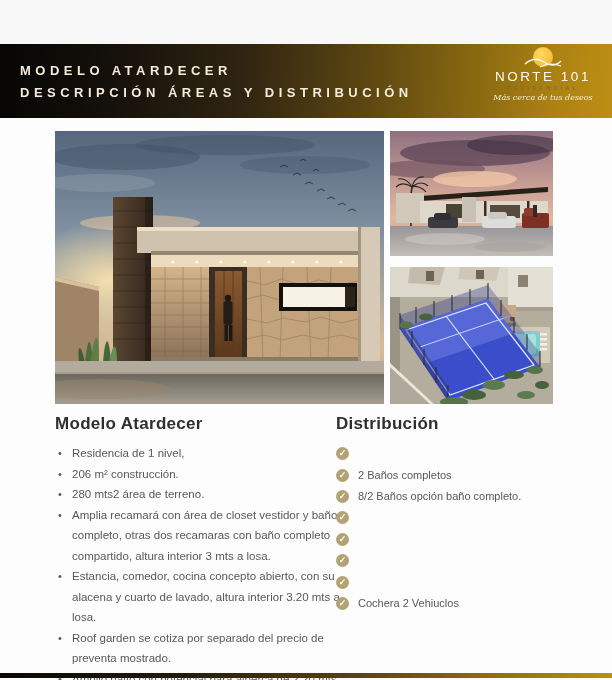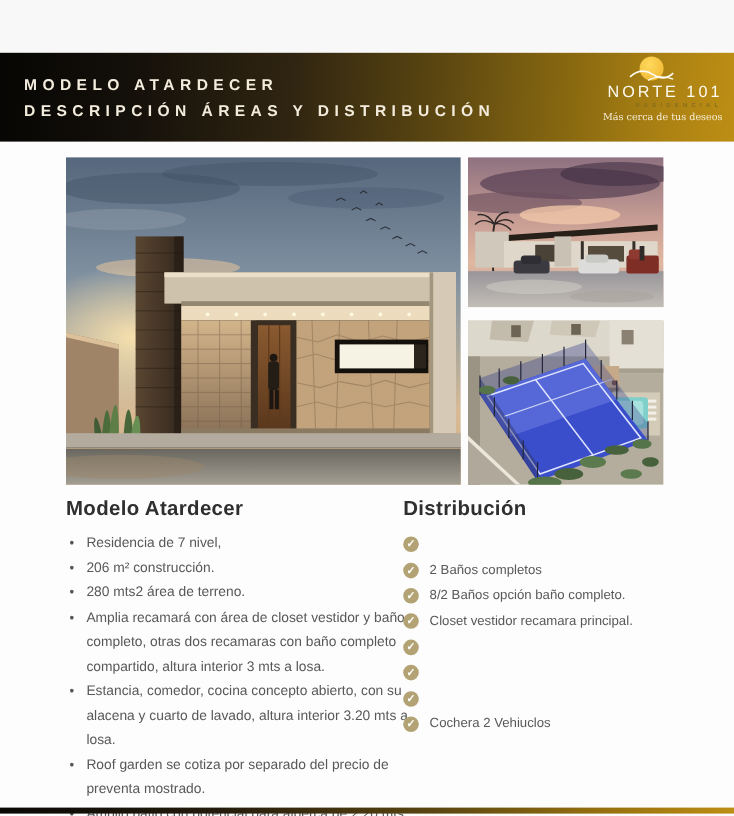--- a/index.html
+++ b/index.html
@@ -11,28 +11,28 @@
   
   .header {
     position:absolute; top:44px; left:0; width:612px; height:74px;
     background:linear-gradient(93deg,#070604 0%,#14100a 18%,#302511 40%,#5c4711 60%,#8a6a10 78%,#ab8113 90%,#bd8e14 100%);
   }
   .header-titles { position:absolute; left:20px; top:16px; }
   .header-title {
     color:#f3ecdc; font-size:13px; font-weight:600; letter-spacing:4.5px;
     line-height:22px; white-space:nowrap;
   }
-  .logo { position:absolute; right:10px; top:3px; width:118px; text-align:right; }
+  .logo { position:absolute; right:10px; top:3px; width:118px; text-align:center; }
   .logo-sun { position:relative; width:34px; height:22px; margin:0 auto; }
   .logo-sun .sun-disc { position:absolute; left:7px; top:0; width:20px; height:20px; border-radius:50%;
     background:radial-gradient(circle at 40% 35%, #ffd95e, #eeb32a); }
   .logo-sun .wave { position:absolute; left:-2px; top:10px; width:38px; height:12px; }
   .logo-name { color:#fdfbf3; font-size:13.5px; font-weight:400; letter-spacing:2.5px; line-height:15px; }
   .logo-sub { color:#8a6d1d; font-size:5px; font-weight:700; letter-spacing:3.5px; line-height:8px; }
-  .logo-tag { color:#f7eed6; font-size:8px; font-family:"DejaVu Serif", serif; line-height:12px; }
+  .logo-tag { color:#f7eed6; font-size:8px; font-family:"DejaVu Serif", serif; font-style:italic; line-height:12px; }
 
   
   .gallery { position:absolute; top:131px; left:55px; width:498px; height:273px; display:flex; gap:6px; }
   .gallery-main { width:329px; height:273px; flex:none; }
   .gallery-side { width:163px; flex:none; display:flex; flex-direction:column; gap:11px; }
   .gallery-side .img-top { width:163px; height:125px; }
   .gallery-side .img-bottom { width:163px; height:137px; }
   .gallery svg { display:block; width:100%; height:100%; }
 
   
@@ -340,21 +340,21 @@
             <ellipse cx="36" cy="50" rx="7" ry="3.5" fill="#46613c"></ellipse>
           </g>
         </svg>
       </div>
     </div>
   </div>
 
   <div class="content-left">
     <div class="section-heading">Modelo Atardecer</div>
     <ul class="bullet-list">
-      <li><span class="bullet-dot">•</span><span>Residencia de 7 nivel,</span></li>
+      <li><span class="bullet-dot">•</span><span>Residencia de 1 nivel,</span></li>
       <li><span class="bullet-dot">•</span><span>206 m² construcción.</span></li>
       <li><span class="bullet-dot">•</span><span>280 mts2 área de terreno.</span></li>
       <li><span class="bullet-dot">•</span><span>Amplia recamará con área de closet vestidor y baño completo, otras dos recamaras con baño completo compartido, altura interior 3 mts a losa.</span></li>
       <li><span class="bullet-dot">•</span><span>Estancia, comedor, cocina concepto abierto, con su alacena y cuarto de lavado, altura interior 3.20 mts a losa.</span></li>
       <li><span class="bullet-dot">•</span><span>Roof garden se cotiza por separado del precio de preventa mostrado.</span></li>
       <li><span class="bullet-dot">•</span><span>Amplio patio con potencial para alberca de 2.20 mts x 5 mts (complemento se cotiza por separado)</span></li>
     </ul>
   </div>
 
   <div class="content-right">
@@ -366,21 +366,20 @@
       <li>
           <span class="check-circle">✓</span>
           <span>2  Baños completos</span>
         </li>
       <li>
           <span class="check-circle">✓</span>
           <span>8/2 Baños opción baño completo.</span>
         </li>
       <li>
           <span class="check-circle">✓</span>
-          <span>Closet vestidor recamara principal.</span>
         </li>
       <li>
           <span class="check-circle">✓</span>
         </li>
       <li>
           <span class="check-circle">✓</span>
         </li>
       <li>
           <span class="check-circle">✓</span>
         </li>

